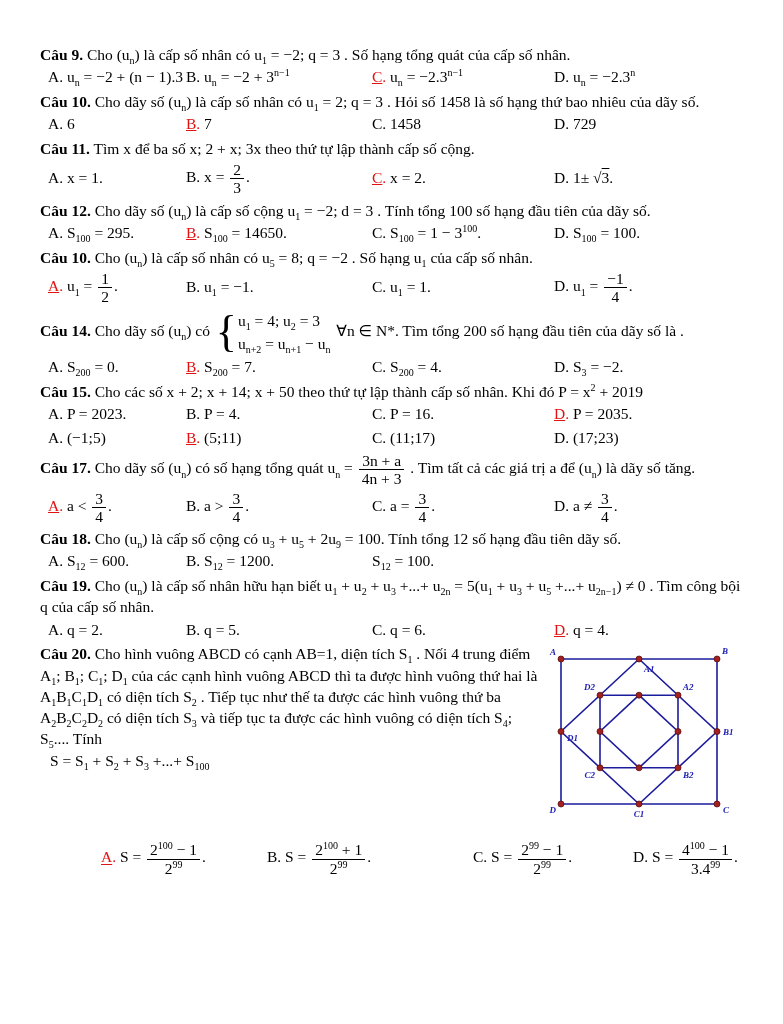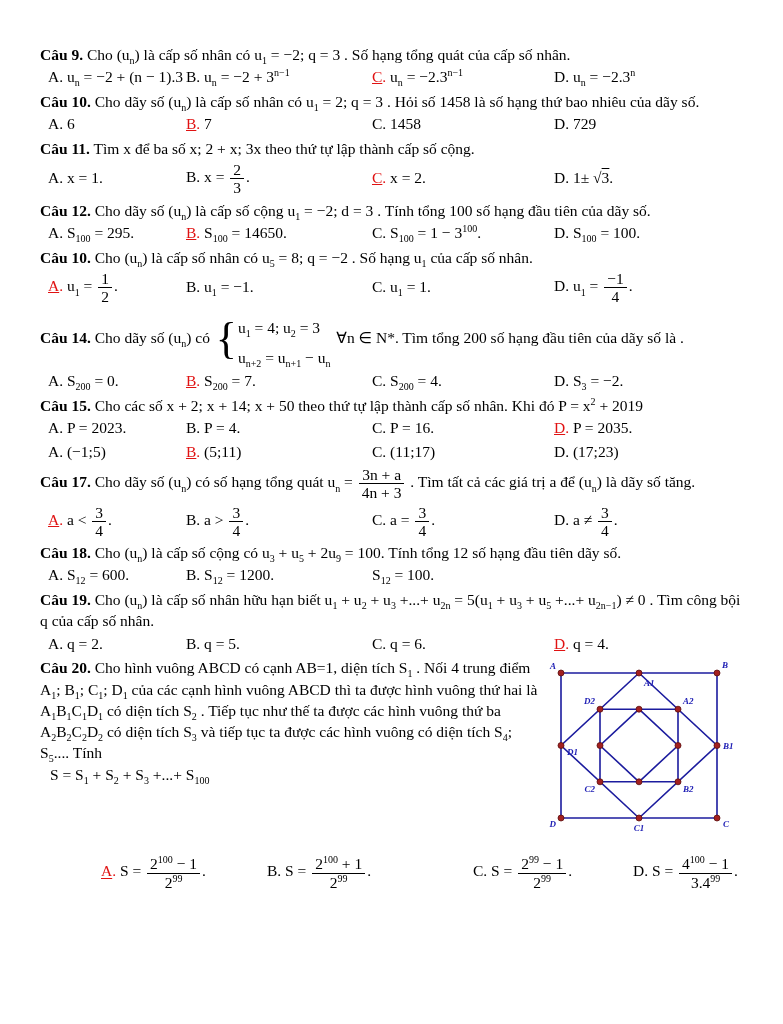--- a/index.html
+++ b/index.html
@@ -31,21 +31,21 @@
   .ans{color:#e01212;}
   .ans u{text-decoration:underline;}
   .ak{color:#000;}
   sub,sup{font-size:10px;line-height:0;}
   .fr{display:inline-block;vertical-align:middle;text-align:center;line-height:1.12;margin:0 2px;}
   .fr .n{display:block;border-bottom:1px solid #000;padding:0 3px;}
   .fr .d{display:block;padding:0 3px;}
   .sys{display:inline-flex;align-items:center;vertical-align:middle;margin:0 2px;}
   .sysbrace{font-size:44px;font-weight:400;line-height:0.85;margin-right:1px;}
   .syslines{display:inline-block;text-align:left;line-height:1.5;}
-  .syslines span{display:block;margin-top:7px;}
+  .syslines span{display:block;}
   .sq{white-space:nowrap;}
   .sq .r{text-decoration:overline;}
   .figwrap{float:right;width:196px;margin:2px 0 2px 8px;}
   .clr{clear:both;}
 </style>
 </head>
 <body>
 
 <div class="page">
   <div>

